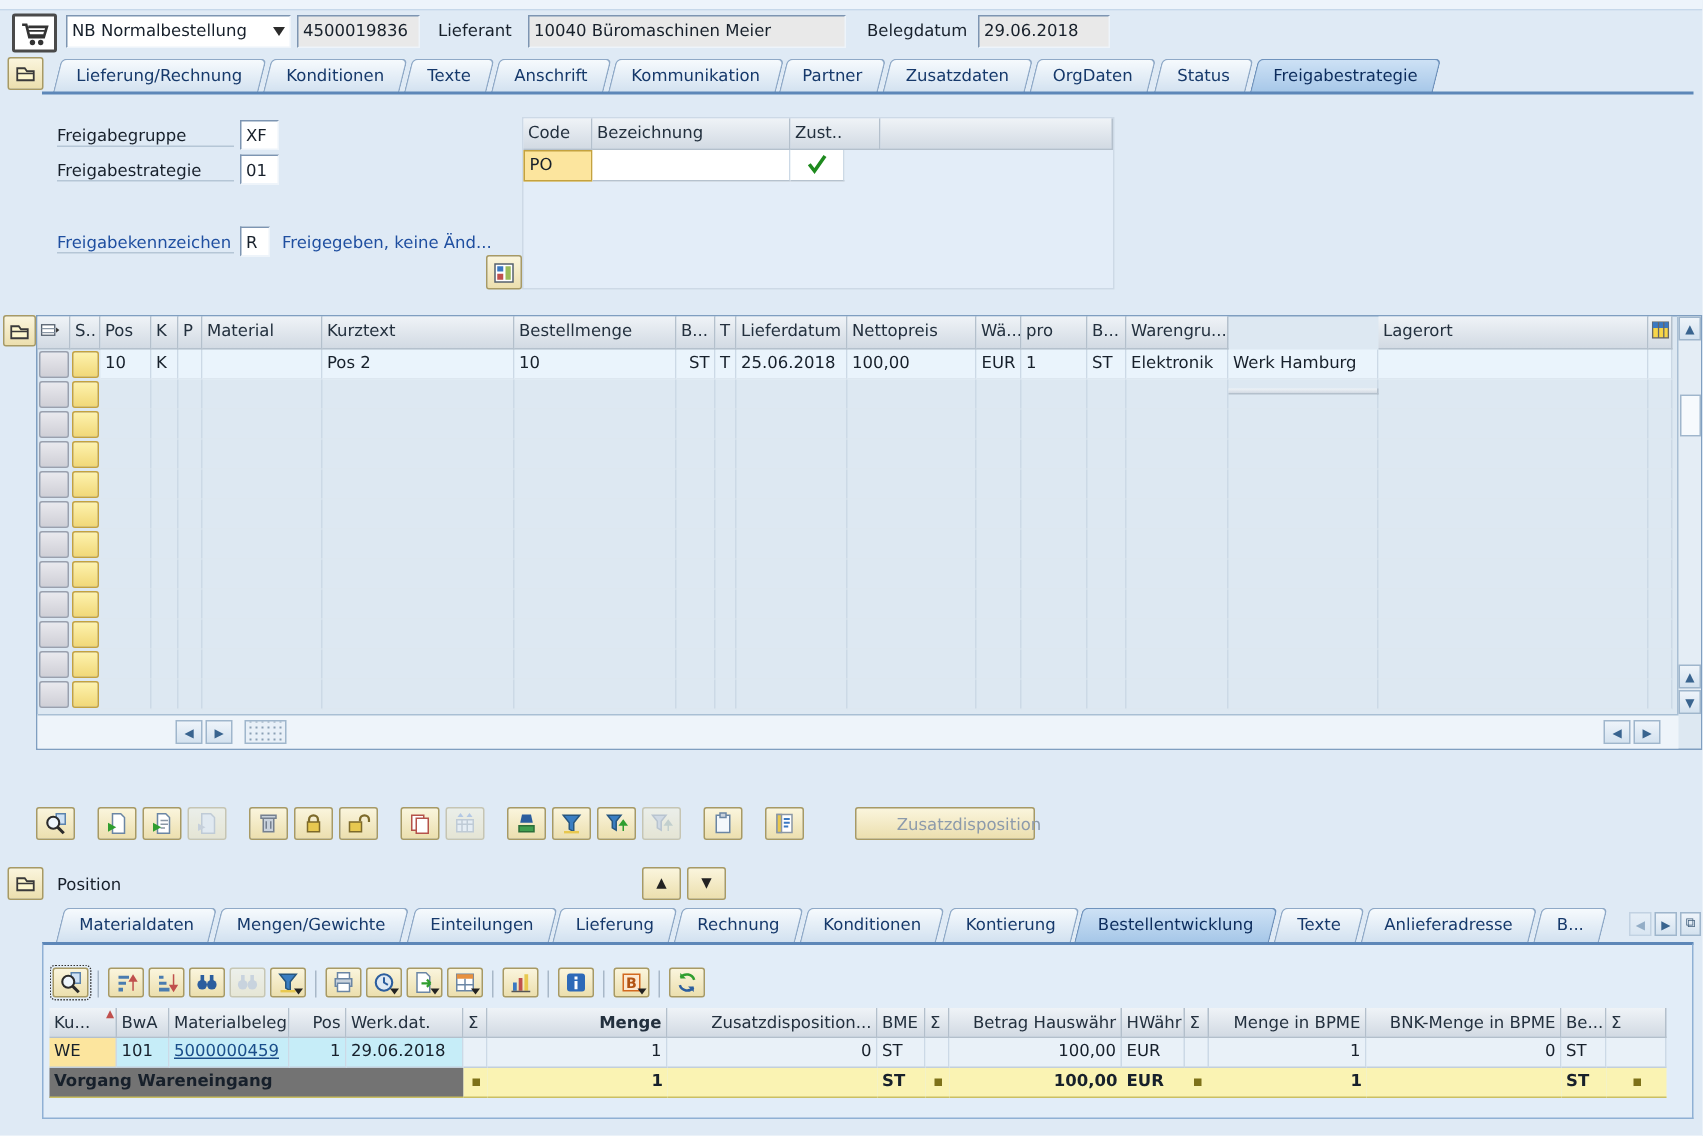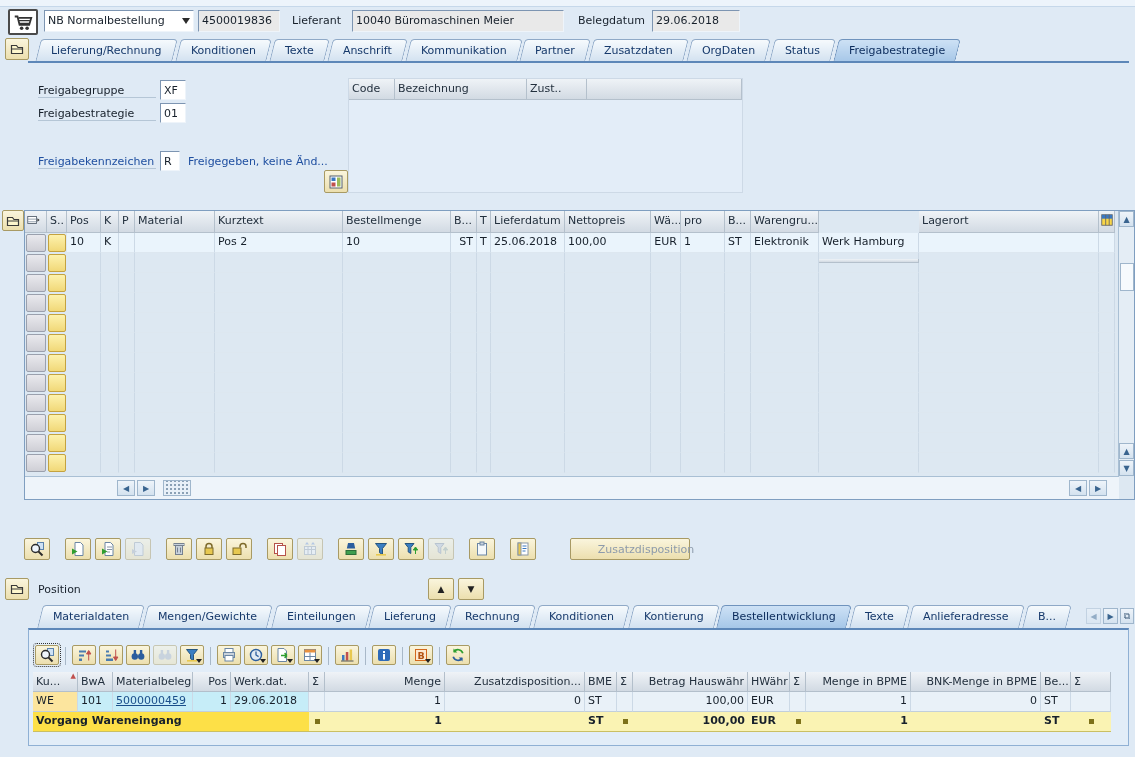--- a/index.html
+++ b/index.html
@@ -97,20 +97,31 @@
       </span>
     </div>
 
   <div style="position:absolute;left:348px;top:78px;width:393px;height:113px;background:#e3edf8;border:1px solid #cdd9e6;">
     <div id="codes-head" class="grow" style="height:21px;">
         <div class="hc" style="width: 46px; flex: 0 0 auto;">Code</div>
         <div class="hc" style="width: 132px; flex: 0 0 auto;">Bezeichnung</div>
         <div class="hc" style="width: 60px; flex: 0 0 auto;">Zust..</div>
         <div class="hc" style="flex: 1 1 0%;"></div>
       </div>
+    <div id="codes-rows">
+        <div class="grow" style="height: 21px;">
+          <div class="c" style="width: 46px; flex: 0 0 auto; background: rgb(252, 229, 158); border: 1px solid rgb(196, 162, 63);">PO</div>
+          <div class="c" style="width: 132px; flex: 0 0 auto; background: rgb(255, 255, 255); border-bottom: 1px solid rgb(182, 194, 206);"></div>
+          <div class="c" style="width: 36px; flex: 0 0 auto; background: rgb(255, 255, 255); border-bottom: 1px solid rgb(182, 194, 206); text-align: center; padding-top: 1px;"><span style="display:inline-flex;line-height:0;">
+              <svg width="16" height="16" viewBox="0 0 16 16">
+                <path d="M2.5 8.5 l3.5 4.5 7-10" fill="none" stroke="#1e8a1e" stroke-width="2.4"></path>
+              </svg>
+            </span></div>
+        </div>
+      </div>
   </div>
 
   <div class="btn3d" style="left:2px;top:210px;width:22px;height:21px;">
       <span style="display:inline-flex;line-height:0;">
         <svg width="16" height="16" viewBox="0 0 16 16">
           <path d="M2.5 12.5 V4.5 h5 l1.5 2 h4.5 v6z" fill="#fdf6cd" stroke="#3a3a3a" stroke-width="1.2"></path>
           <path d="M2.5 8 h11" stroke="#3a3a3a"></path>
         </svg>
       </span>
     </div>
@@ -772,21 +783,21 @@
         </div>
       </div>
     <div style="position:absolute;left:4px;top:42px;">
       <div id="hv-head" class="grow" style="height:20px;">
           <div class="hc" style="width: 45px; flex: 0 0 auto; border-color: rgb(179, 191, 203);">Ku...<span style="position:absolute;right:1px;top:0;color:#c0504d;font-size:7px;">▲</span></div>
           <div class="hc" style="width: 35px; flex: 0 0 auto; border-color: rgb(179, 191, 203);">BwA</div>
           <div class="hc" style="width: 80px; flex: 0 0 auto; border-color: rgb(179, 191, 203);">Materialbeleg</div>
           <div class="hc r" style="width: 38px; flex: 0 0 auto; border-color: rgb(179, 191, 203);">Pos</div>
           <div class="hc" style="width: 78px; flex: 0 0 auto; border-color: rgb(179, 191, 203);">Werk.dat.</div>
           <div class="hc" style="width: 16px; flex: 0 0 auto; border-color: rgb(179, 191, 203);">Σ</div>
-          <div class="hc r" style="width: 120px; flex: 0 0 auto; border-color: rgb(179, 191, 203);">Menge</div>
+          <div class="hc r" style="width: 120px; flex: 0 0 auto; border-color: rgb(179, 191, 203); font-weight: bold;">Menge</div>
           <div class="hc r" style="width: 140px; flex: 0 0 auto; border-color: rgb(179, 191, 203);">Zusatzdisposition...</div>
           <div class="hc" style="width: 32px; flex: 0 0 auto; border-color: rgb(179, 191, 203);">BME</div>
           <div class="hc" style="width: 16px; flex: 0 0 auto; border-color: rgb(179, 191, 203);">Σ</div>
           <div class="hc r" style="width: 115px; flex: 0 0 auto; border-color: rgb(179, 191, 203);">Betrag Hauswähr</div>
           <div class="hc" style="width: 42px; flex: 0 0 auto; border-color: rgb(179, 191, 203);">HWähr</div>
           <div class="hc" style="width: 16px; flex: 0 0 auto; border-color: rgb(179, 191, 203);">Σ</div>
           <div class="hc r" style="width: 105px; flex: 0 0 auto; border-color: rgb(179, 191, 203);">Menge in BPME</div>
           <div class="hc r" style="width: 130px; flex: 0 0 auto; border-color: rgb(179, 191, 203);">BNK-Menge in BPME</div>
           <div class="hc" style="width: 30px; flex: 0 0 auto; border-color: rgb(179, 191, 203);">Be...</div>
           <div class="hc" style="width: 40px; flex: 0 0 auto; border-color: rgb(179, 191, 203);">Σ</div>
@@ -804,21 +815,21 @@
           <div class="c" style="width: 16px; flex: 0 0 auto; background: rgb(233, 241, 248); border-bottom: 1px solid rgb(194, 207, 219);"></div>
           <div class="c r" style="width: 115px; flex: 0 0 auto; background: rgb(233, 241, 248); border-bottom: 1px solid rgb(194, 207, 219);">100,00</div>
           <div class="c" style="width: 42px; flex: 0 0 auto; background: rgb(233, 241, 248); border-bottom: 1px solid rgb(194, 207, 219);">EUR</div>
           <div class="c" style="width: 16px; flex: 0 0 auto; background: rgb(233, 241, 248); border-bottom: 1px solid rgb(194, 207, 219);"></div>
           <div class="c r" style="width: 105px; flex: 0 0 auto; background: rgb(233, 241, 248); border-bottom: 1px solid rgb(194, 207, 219);">1</div>
           <div class="c r" style="width: 130px; flex: 0 0 auto; background: rgb(233, 241, 248); border-bottom: 1px solid rgb(194, 207, 219);">0</div>
           <div class="c" style="width: 30px; flex: 0 0 auto; background: rgb(233, 241, 248); border-bottom: 1px solid rgb(194, 207, 219);">ST</div>
           <div class="c" style="width: 40px; flex: 0 0 auto; background: rgb(233, 241, 248); border-bottom: 1px solid rgb(194, 207, 219);"></div>
         </div>
       <div id="hv-total" class="grow" style="height:20px;font-weight:bold;">
-          <div class="c" style="width: 276px; flex: 0 0 auto; background: #fde047; border-right: none; border-bottom: 1px solid rgb(202, 191, 99);">Vorgang Wareneingang</div>
+          <div class="c" style="width: 276px; flex: 0 0 auto; background: #737373; border-right: none; border-bottom: 1px solid rgb(202, 191, 99);">Vorgang Wareneingang</div>
           <div class="c" style="width: 16px; flex: 0 0 auto; background: rgb(250, 243, 179); border-right: none; border-bottom: 1px solid rgb(202, 191, 99); text-align: center;"><span class="sum-sq"></span></div>
           <div class="c r" style="width: 120px; flex: 0 0 auto; background: rgb(250, 243, 179); border-right: none; border-bottom: 1px solid rgb(202, 191, 99);">1</div>
           <div class="c r" style="width: 140px; flex: 0 0 auto; background: rgb(250, 243, 179); border-right: none; border-bottom: 1px solid rgb(202, 191, 99);"></div>
           <div class="c" style="width: 32px; flex: 0 0 auto; background: rgb(250, 243, 179); border-right: none; border-bottom: 1px solid rgb(202, 191, 99);">ST</div>
           <div class="c" style="width: 16px; flex: 0 0 auto; background: rgb(250, 243, 179); border-right: none; border-bottom: 1px solid rgb(202, 191, 99); text-align: center;"><span class="sum-sq"></span></div>
           <div class="c r" style="width: 115px; flex: 0 0 auto; background: rgb(250, 243, 179); border-right: none; border-bottom: 1px solid rgb(202, 191, 99);">100,00</div>
           <div class="c" style="width: 42px; flex: 0 0 auto; background: rgb(250, 243, 179); border-right: none; border-bottom: 1px solid rgb(202, 191, 99);">EUR</div>
           <div class="c" style="width: 16px; flex: 0 0 auto; background: rgb(250, 243, 179); border-right: none; border-bottom: 1px solid rgb(202, 191, 99); text-align: center;"><span class="sum-sq"></span></div>
           <div class="c r" style="width: 105px; flex: 0 0 auto; background: rgb(250, 243, 179); border-right: none; border-bottom: 1px solid rgb(202, 191, 99);">1</div>
           <div class="c r" style="width: 130px; flex: 0 0 auto; background: rgb(250, 243, 179); border-right: none; border-bottom: 1px solid rgb(202, 191, 99);"></div>

